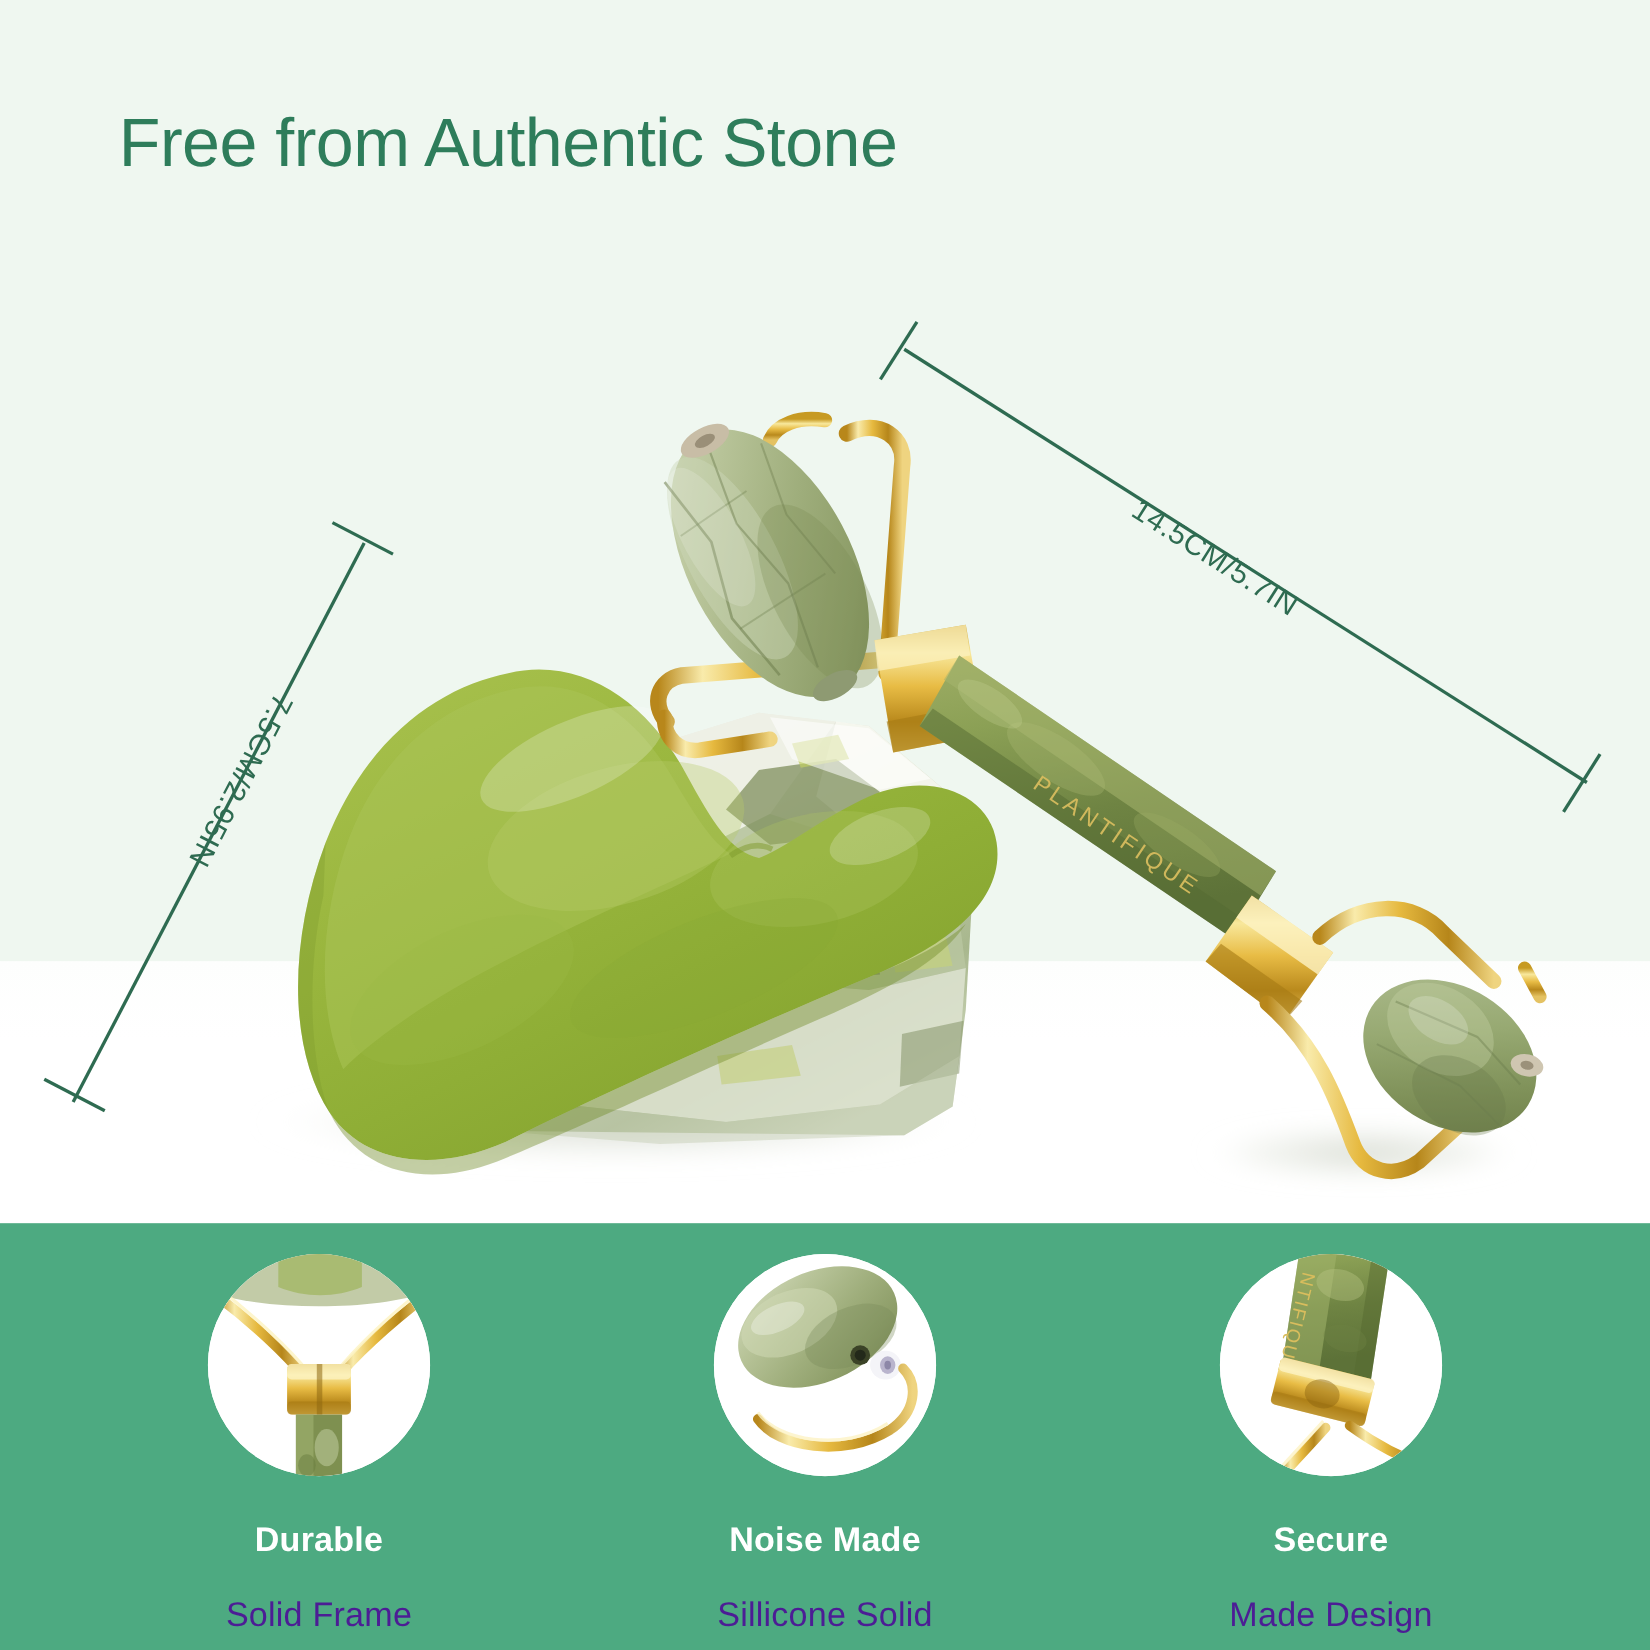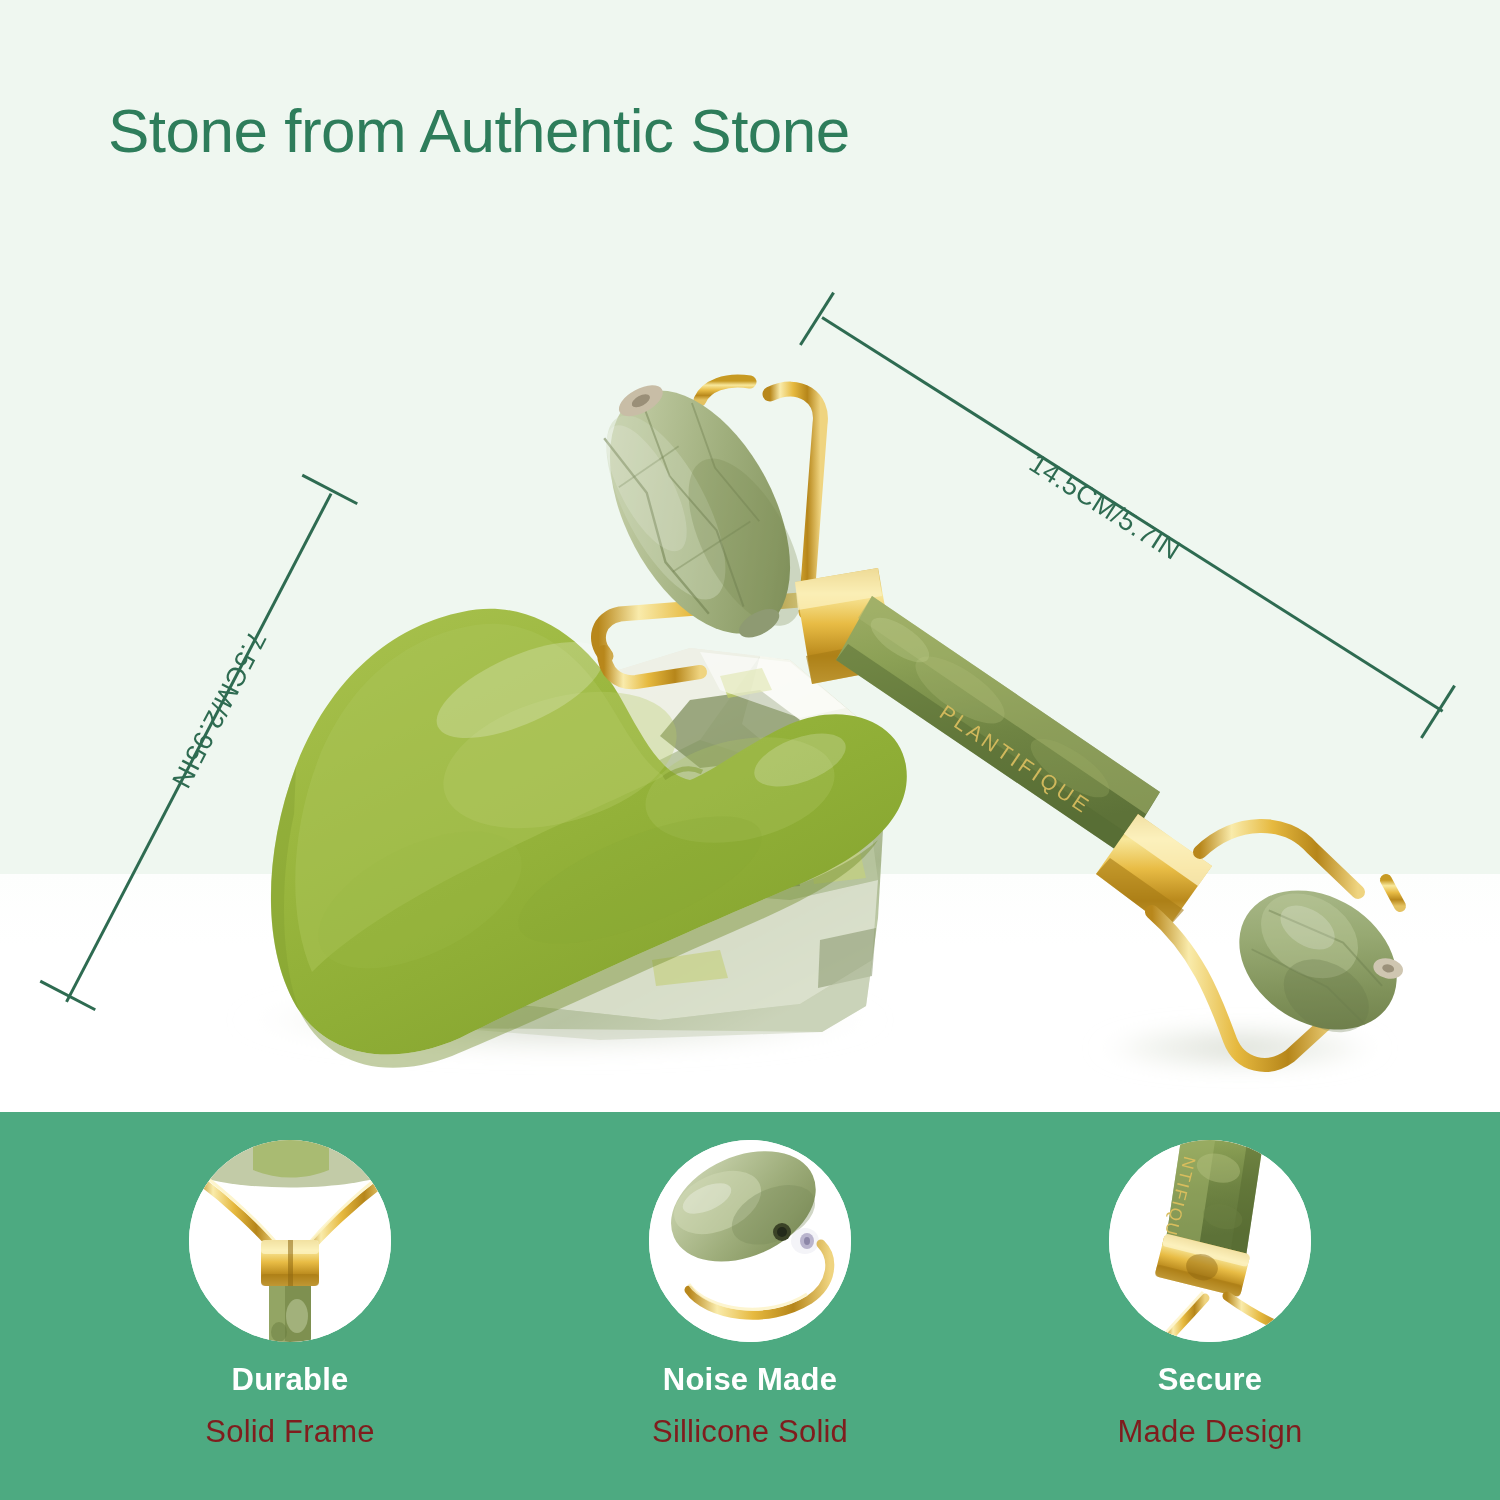--- a/index.html
+++ b/index.html
@@ -55,34 +55,34 @@
   
   .product{position:absolute;left:0;top:0;width:1500px;height:1120px;}
 
   
   .features{position:absolute;left:0;top:1112px;width:1500px;height:388px;
     display:flex;align-items:flex-start;justify-content:center;}
   .feature{width:460px;display:flex;flex-direction:column;align-items:center;padding-top:28px;}
   .thumb{width:202px;height:202px;border-radius:50%;overflow:hidden;background:#ffffff;
     position:relative;flex:none;}
   .thumb svg{display:block;}
-  .f-title{margin-top:20px;color:#ffffff;font-size:31px;font-weight:700;letter-spacing:0.2px;}
-  .f-sub{margin-top:16px;color:#7f1d1d;font-size:31px;font-weight:400;letter-spacing:0.2px;}
+  .f-title{margin-top:40px;color:#ffffff;font-size:31px;font-weight:700;letter-spacing:0.2px;}
+  .f-sub{margin-top:32px;color:#4c1d95;font-size:31px;font-weight:400;letter-spacing:0.2px;}
 </style>
 </head>
 <body>
 
 <div id="page">
 
   <div class="bg-mint"></div>
   <div class="bg-shelf"></div>
   <div class="bg-band"></div>
 
   <div class="headline">
-    <span class="reg">Stone from</span>
+    <span class="reg">Free from</span>
     <span class="bold">Authentic Stone</span>
   </div>
 
   <svg class="product" viewBox="0 0 1500 1120">
     <defs>
       <linearGradient id="gGold" x1="0" y1="0" x2="0" y2="1">
         <stop offset="0%" stop-color="#c79a22"></stop>
         <stop offset="22%" stop-color="#f8e89c"></stop>
         <stop offset="48%" stop-color="#e8bc45"></stop>
         <stop offset="76%" stop-color="#b9891c"></stop>

